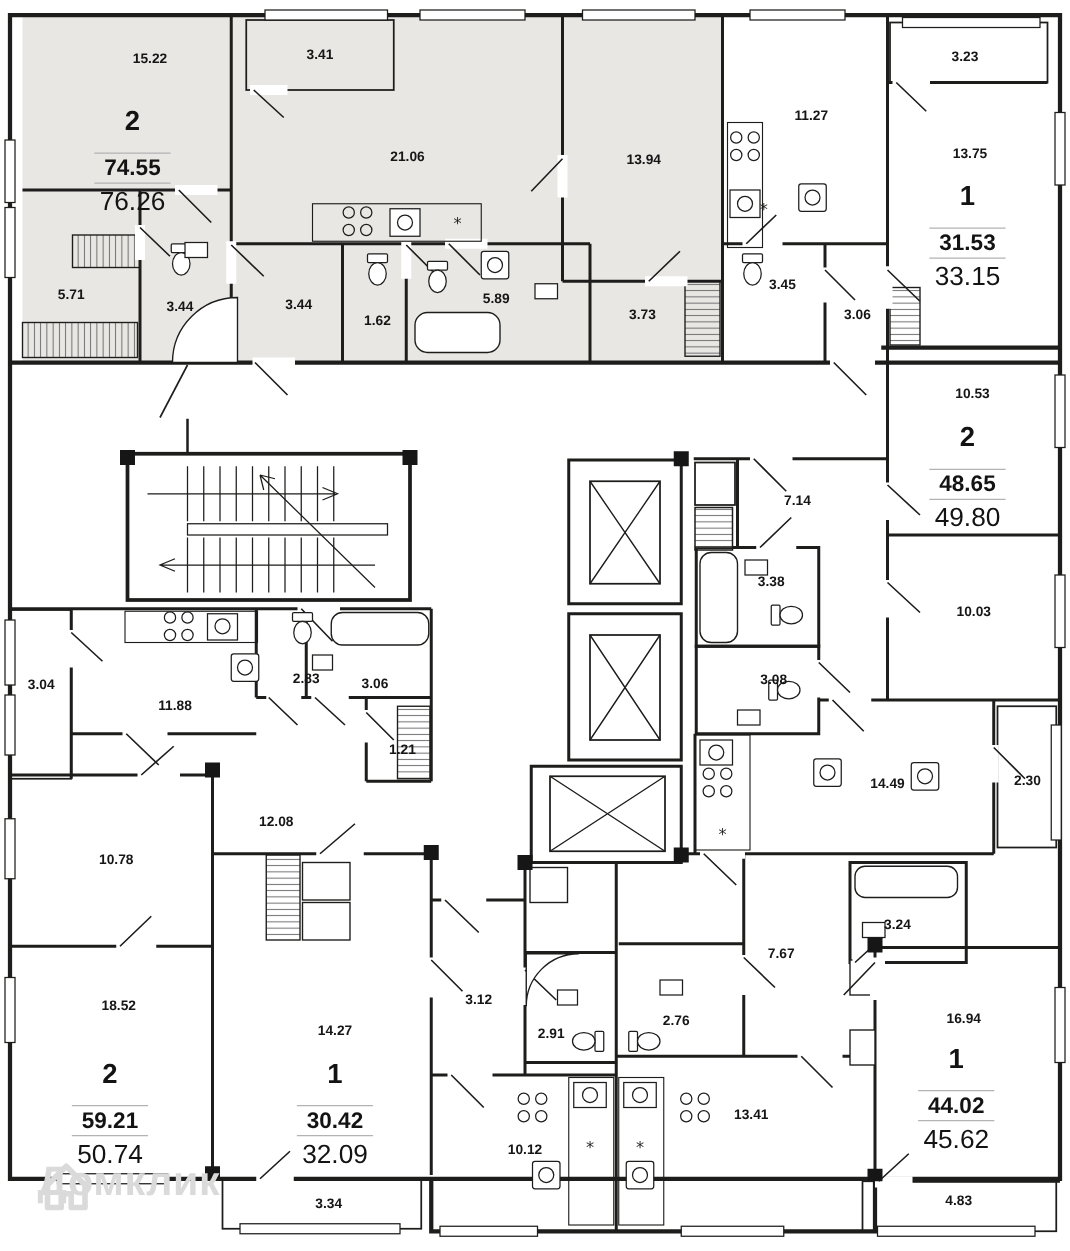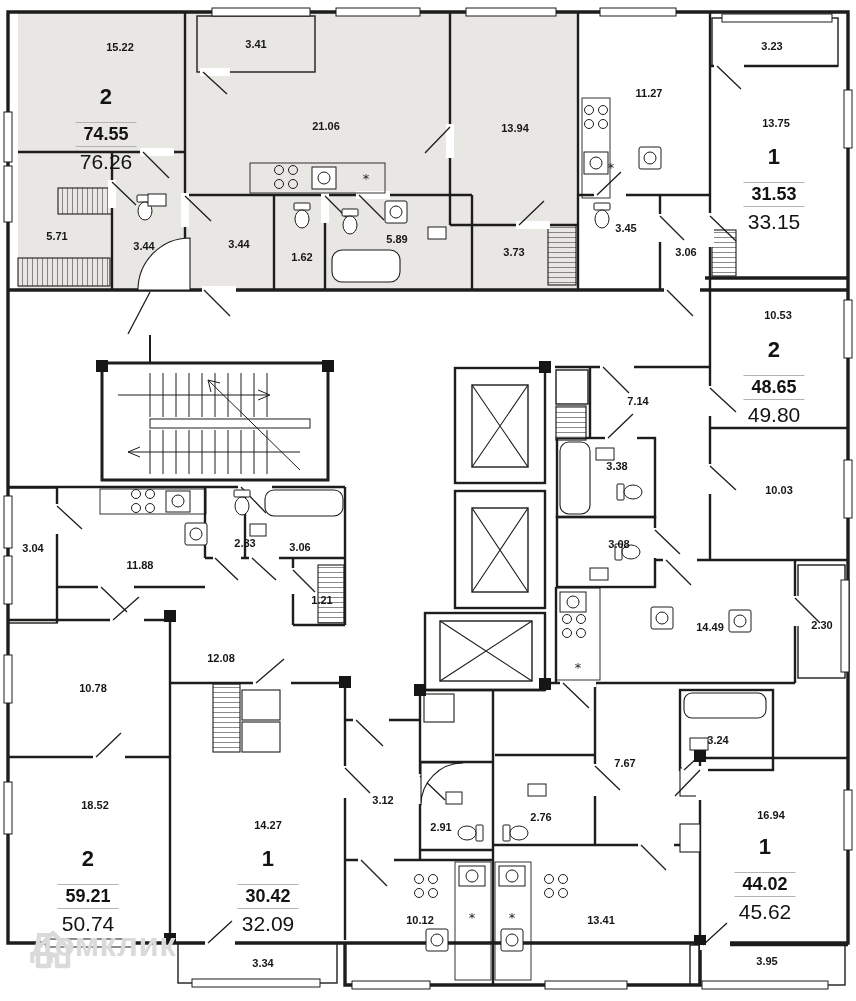--- a/index.html
+++ b/index.html
@@ -433,22 +433,22 @@
   <div class="rl" style="left:778px;top:315px">10.53</div>
   <div class="rl" style="left:779px;top:490px">10.03</div>
   <div class="rl" style="left:638px;top:401px">7.14</div>
   <div class="rl" style="left:617px;top:466px">3.38</div>
   <div class="rl" style="left:619px;top:544px">3.08</div>
   <div class="rl" style="left:710px;top:627px">14.49</div>
   <div class="rl" style="left:822px;top:625px">2.30</div>
   <div class="rl" style="left:718px;top:740px">3.24</div>
   <div class="rl" style="left:625px;top:763px">7.67</div>
   <div class="rl" style="left:771px;top:815px">16.94</div>
-  <div class="rl" style="left:767px;top:961px">3.95</div>
-  <div class="rl" style="left:601px;top:920px">13.41</div>
+  <div class="rl" style="left:767px;top:961px">4.83</div>
+  <div class="rl" style="left:601px;top:892px">13.41</div>
   <div class="rl" style="left:33px;top:548px">3.04</div>
   <div class="rl" style="left:140px;top:565px">11.88</div>
   <div class="rl" style="left:245px;top:543px">2.83</div>
   <div class="rl" style="left:300px;top:547px">3.06</div>
   <div class="rl" style="left:322px;top:600px">1.21</div>
   <div class="rl" style="left:221px;top:658px">12.08</div>
   <div class="rl" style="left:93px;top:688px">10.78</div>
   <div class="rl" style="left:95px;top:805px">18.52</div>
   <div class="rl" style="left:268px;top:825px">14.27</div>
   <div class="rl" style="left:383px;top:800px">3.12</div>

